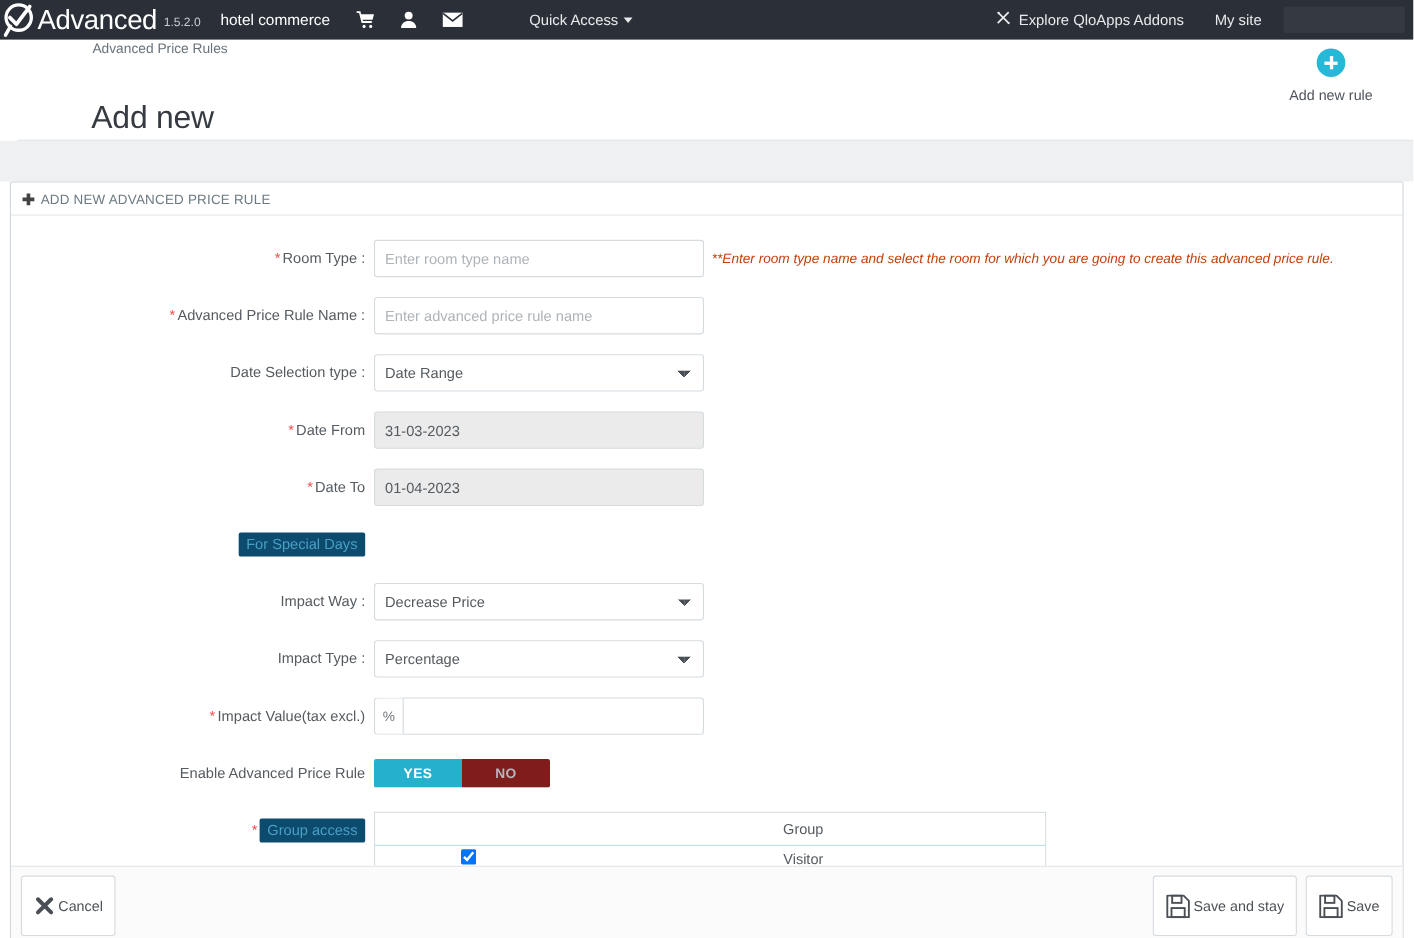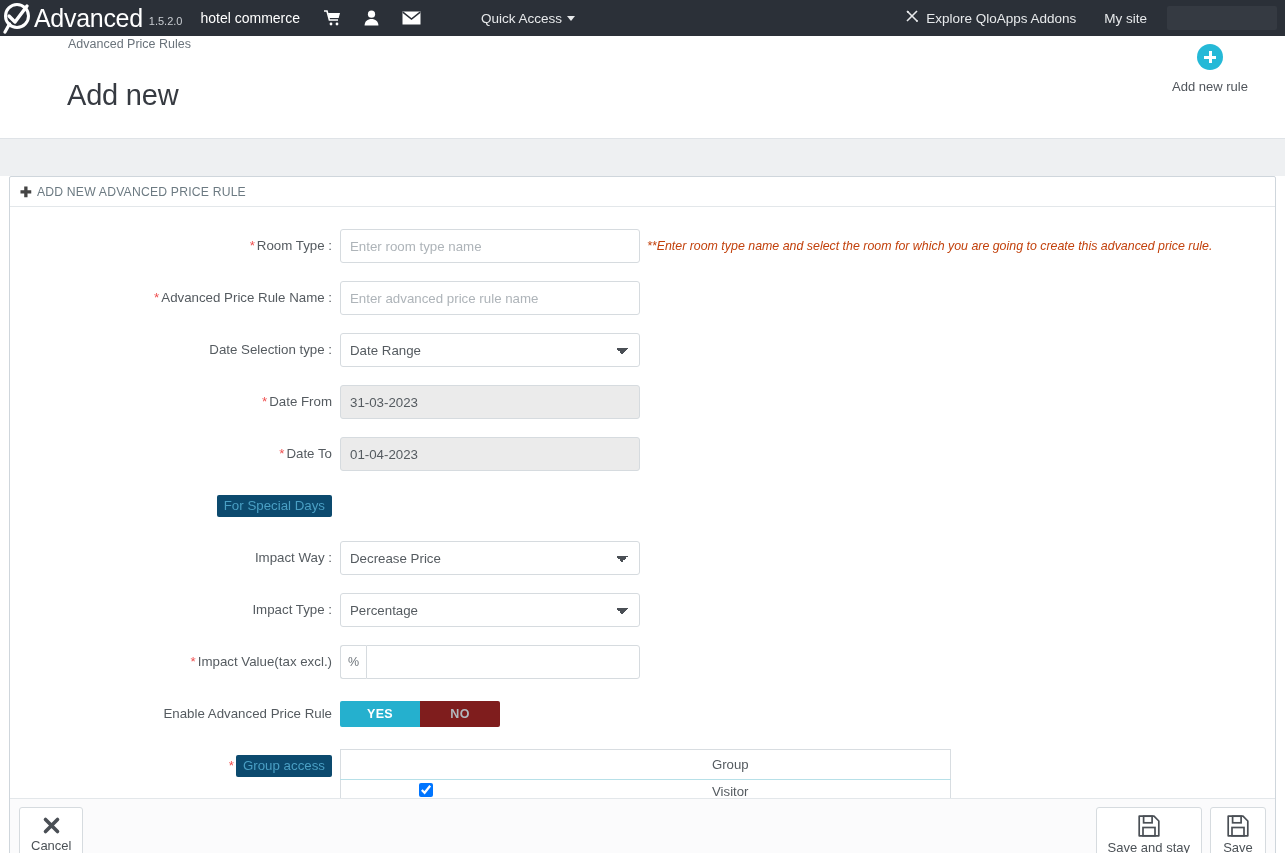--- a/index.html
+++ b/index.html
@@ -49,30 +49,31 @@
     display: flex; align-items: center; gap: 6px; height: 36px; cursor: pointer;
   }
   .nav-blank-btn {
     width: 110px; height: 24px; background: #353a42; margin-left: 6px; margin-right: 8px;
     border-radius: 2px;
   }
 
   
   .pagehead {
     position: relative;
-    height: 103px;
+    height: 92px;
     background: #ffffff;
     border-bottom: 1px solid #dfe3e7;
+    margin-left: 16px;
   }
   .breadcrumb {
     position: absolute; left: 68px; top: 1px;
     font-size: 12.5px; color: #6a737b;
   }
   .page-title {
-    position: absolute; left: 67px; top: 24px;
+    position: absolute; left: 67px; top: 36px;
     font-size: 29px; font-weight: normal; color: #363a41;
     letter-spacing: -0.2px;
   }
   .addnew-wrap {
     position: absolute; right: 20px; top: 8px;
     display: flex; flex-direction: column; align-items: center; cursor: pointer;
     width: 110px;
   }
   .plus-circle {
     width: 26px; height: 26px; border-radius: 50%;
@@ -191,21 +192,21 @@
   
   .panel-foot {
     position: absolute; left: 0; right: 0; bottom: 0;
     height: 72px; border-top: 1px solid #e3e7ea;
     background: #fbfbfc; display: flex; align-items: center;
     padding: 0 9px; justify-content: space-between;
   }
   .btn {
     min-width: 56px; height: 55px; background: #ffffff;
     border: 1px solid #d6dbdf; border-radius: 3px;
-    display: flex; flex-direction: column; align-items: center; justify-content: center;
+    display: flex; flex-direction: row; align-items: center; justify-content: center;
     gap: 3px; cursor: pointer; padding: 0 11px;
     font-size: 13px; color: #4c5257;
   }
   .btn svg { display: block; }
   .foot-right { display: flex; gap: 8px; }
 </style>
 </head>
 <body>
 
 <div class="topnav">

